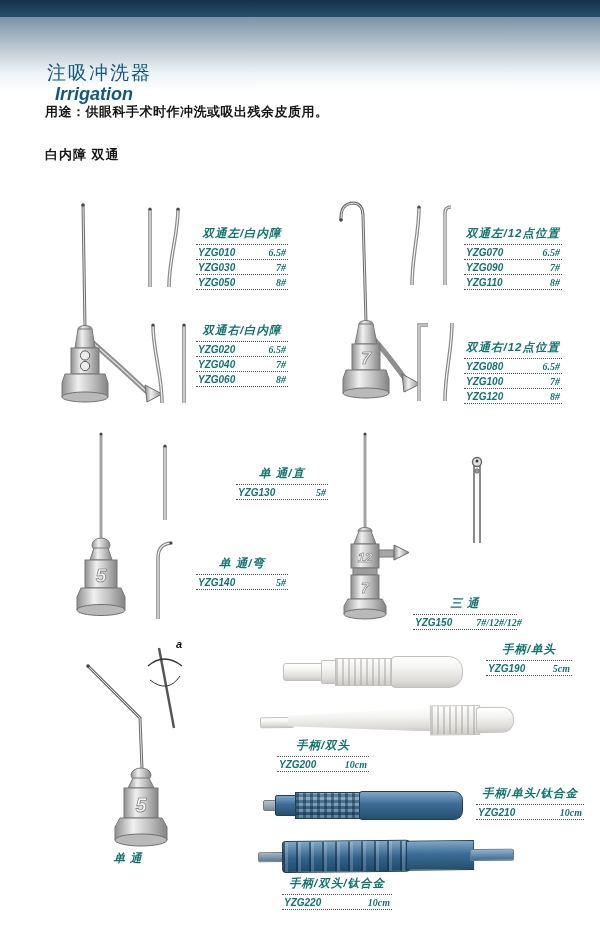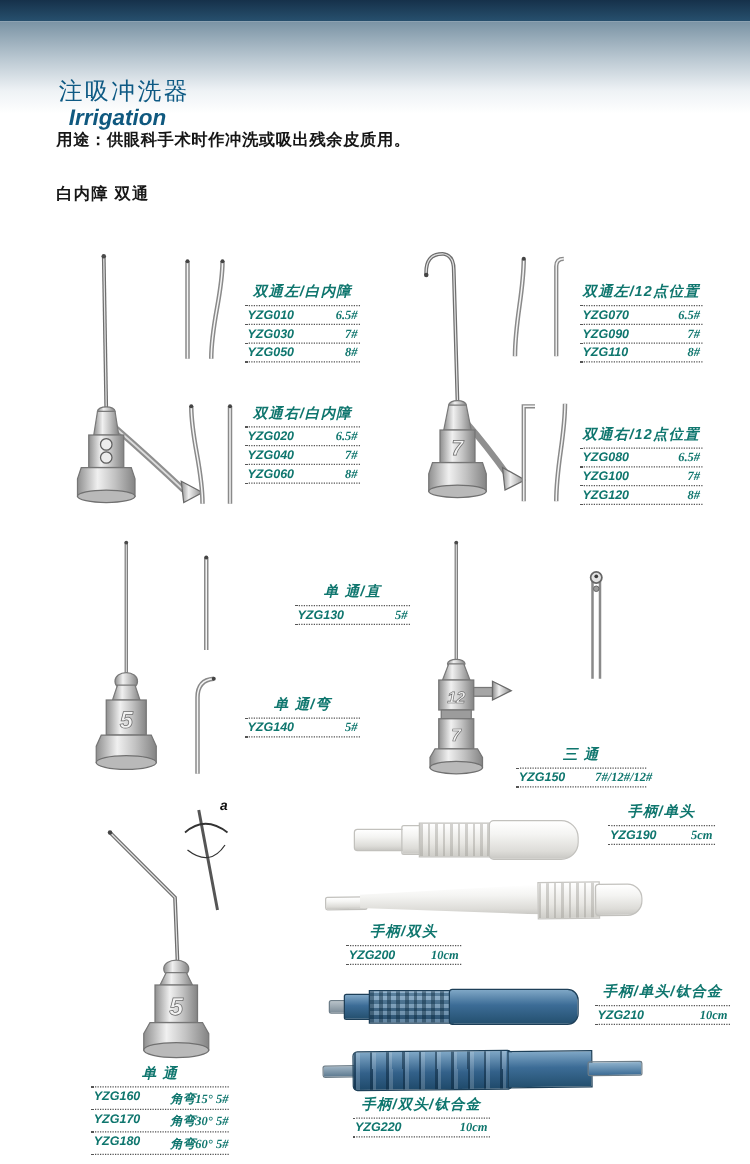--- a/index.html
+++ b/index.html
@@ -356,27 +356,13 @@
   <div class="ptable">
     <div class="prow">
         <span>YZG220</span>
         <span class="sz">10cm</span>
       </div>
   </div>
 </div>
 
 <div class="pblock" style="left:73px;top:851px;width:110px;">
   <div class="pname">单 通</div>
-  <div class="ptable">
-    <div class="prow">
-        <span>YZG160</span>
-        <span class="sz">角弯15°  5#</span>
-      </div>
-    <div class="prow">
-        <span>YZG170</span>
-        <span class="sz">角弯30°  5#</span>
-      </div>
-    <div class="prow">
-        <span>YZG180</span>
-        <span class="sz">角弯60°  5#</span>
-      </div>
-  </div>
 </div>
 
 </body></html>

